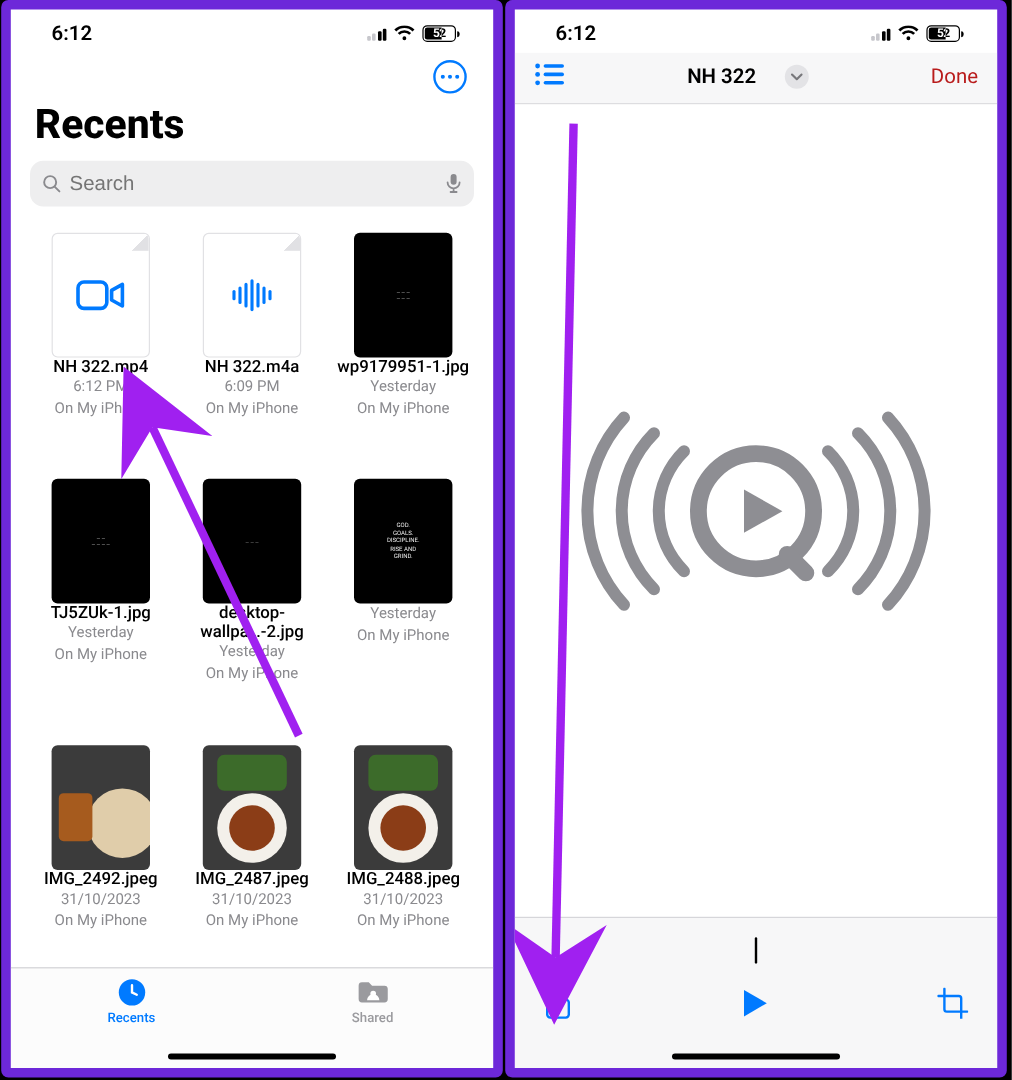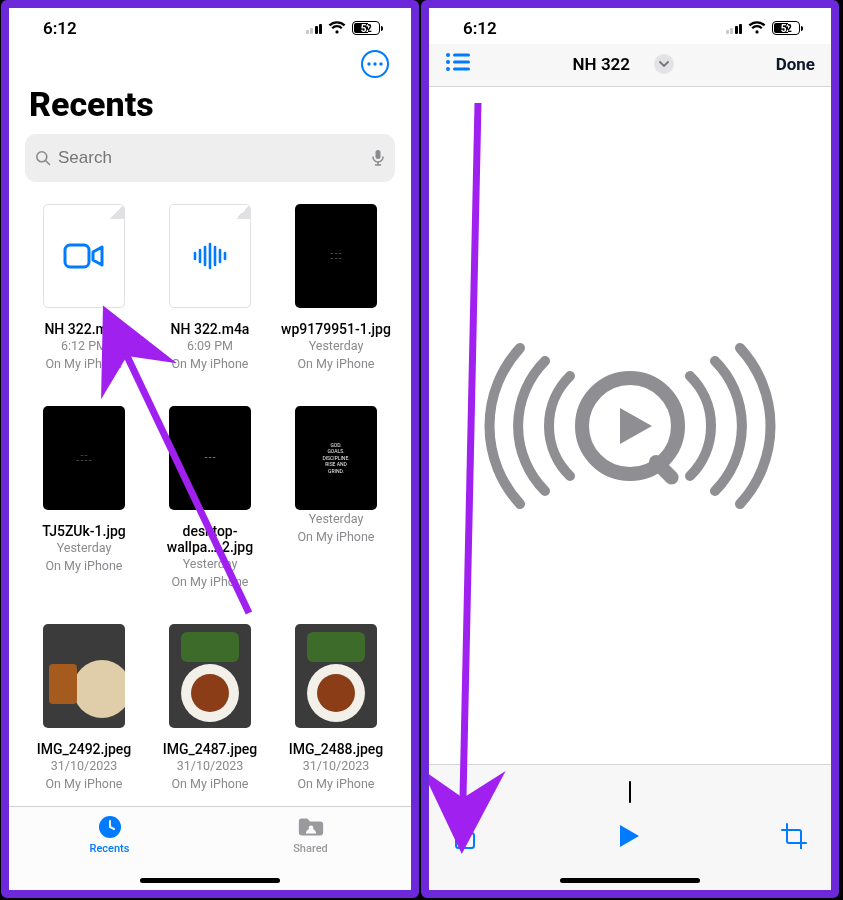--- a/index.html
+++ b/index.html
@@ -62,21 +62,21 @@
     display: flex; align-items: center; justify-content: center; color:#007aff;
     font-weight:700; font-size:15px; letter-spacing:1px;
   }
   .page-title {
     font-size: 34px; font-weight: 800; padding: 6px 20px 10px 20px;
   }
   .search-field {
     margin: 0 16px 10px 16px;
     background: #eeeeef;
     border-radius: 11px;
-    height: 48px;
+    height: 38px;
     display: flex; align-items: center;
     padding: 0 10px;
     gap: 7px;
     color: #8a8a8e;
   }
   .search-field input {
     flex: 1; border: none; background: transparent; font-size: 17px; color:#000; outline:none;
   }
   .grid {
     flex: 1;
@@ -97,21 +97,21 @@
     content:""; position:absolute; top:0; right:0;
     border-style:solid; border-width:0 14px 14px 0;
     border-color: transparent #fff transparent transparent;
   }
   .thumb.doc::after {
     content:""; position:absolute; top:0; right:0; width:14px; height:14px;
     background: linear-gradient(135deg, transparent 50%, #e1e1e4 50%);
   }
   .thumb.black { background:#000; color:#e8e8e8; font-size:4px; line-height:1.3; display:flex; align-items:center; justify-content:center; padding:6px; }
   .thumb.photo { background:#3b3b3b; }
-  .file-name { font-size: 14px; font-weight: 500; margin-top: 13px; line-height: 1.15; }
+  .file-name { font-size: 14px; font-weight: 500; margin-top: 0; line-height: 1.15; }
   .file-meta { font-size: 12.5px; color: #8a8a8e; line-height: 1.35; margin-top:1px;}
   .tab-bar {
     height: 84px;
     border-top: 0.5px solid #d1d1d5;
     background: #f9f9f97a;
     display: flex;
   }
   .tab {
     flex: 1; display: flex; flex-direction: column; align-items: center; justify-content: flex-start;
     padding-top: 8px; gap: 3px;
@@ -124,21 +124,21 @@
   .home-wrap { position:absolute; bottom:0; left:0; right:0; display:flex; justify-content:center; }
 
   
   .preview-header {
     display: flex; align-items: center; justify-content: space-between;
     padding: 8px 16px 10px 16px;
     border-bottom: 0.5px solid #d6d6da;
     background:#f7f7f8;
   }
   .preview-header-center { display:flex; align-items:center; gap:24px; font-weight:600; font-size:17px;}
-  .done-btn { color:#0f172a; font-weight:700; font-size:17px; }
+  .done-btn { color:#b91c1c; font-weight:400; font-size:17px; }
   .list-icon { color:#007aff; }
   .chevron-circle {
     width:20px; height:20px; background:#e3e3e6; border-radius:50%;
     display:flex; align-items:center; justify-content:center; color:#77777b; font-size:11px;
   }
   .preview-body {
     flex: 1; background:#fff; display:flex; align-items:center; justify-content:center;
   }
   .preview-toolbar {
     border-top: 0.5px solid #d6d6da;

